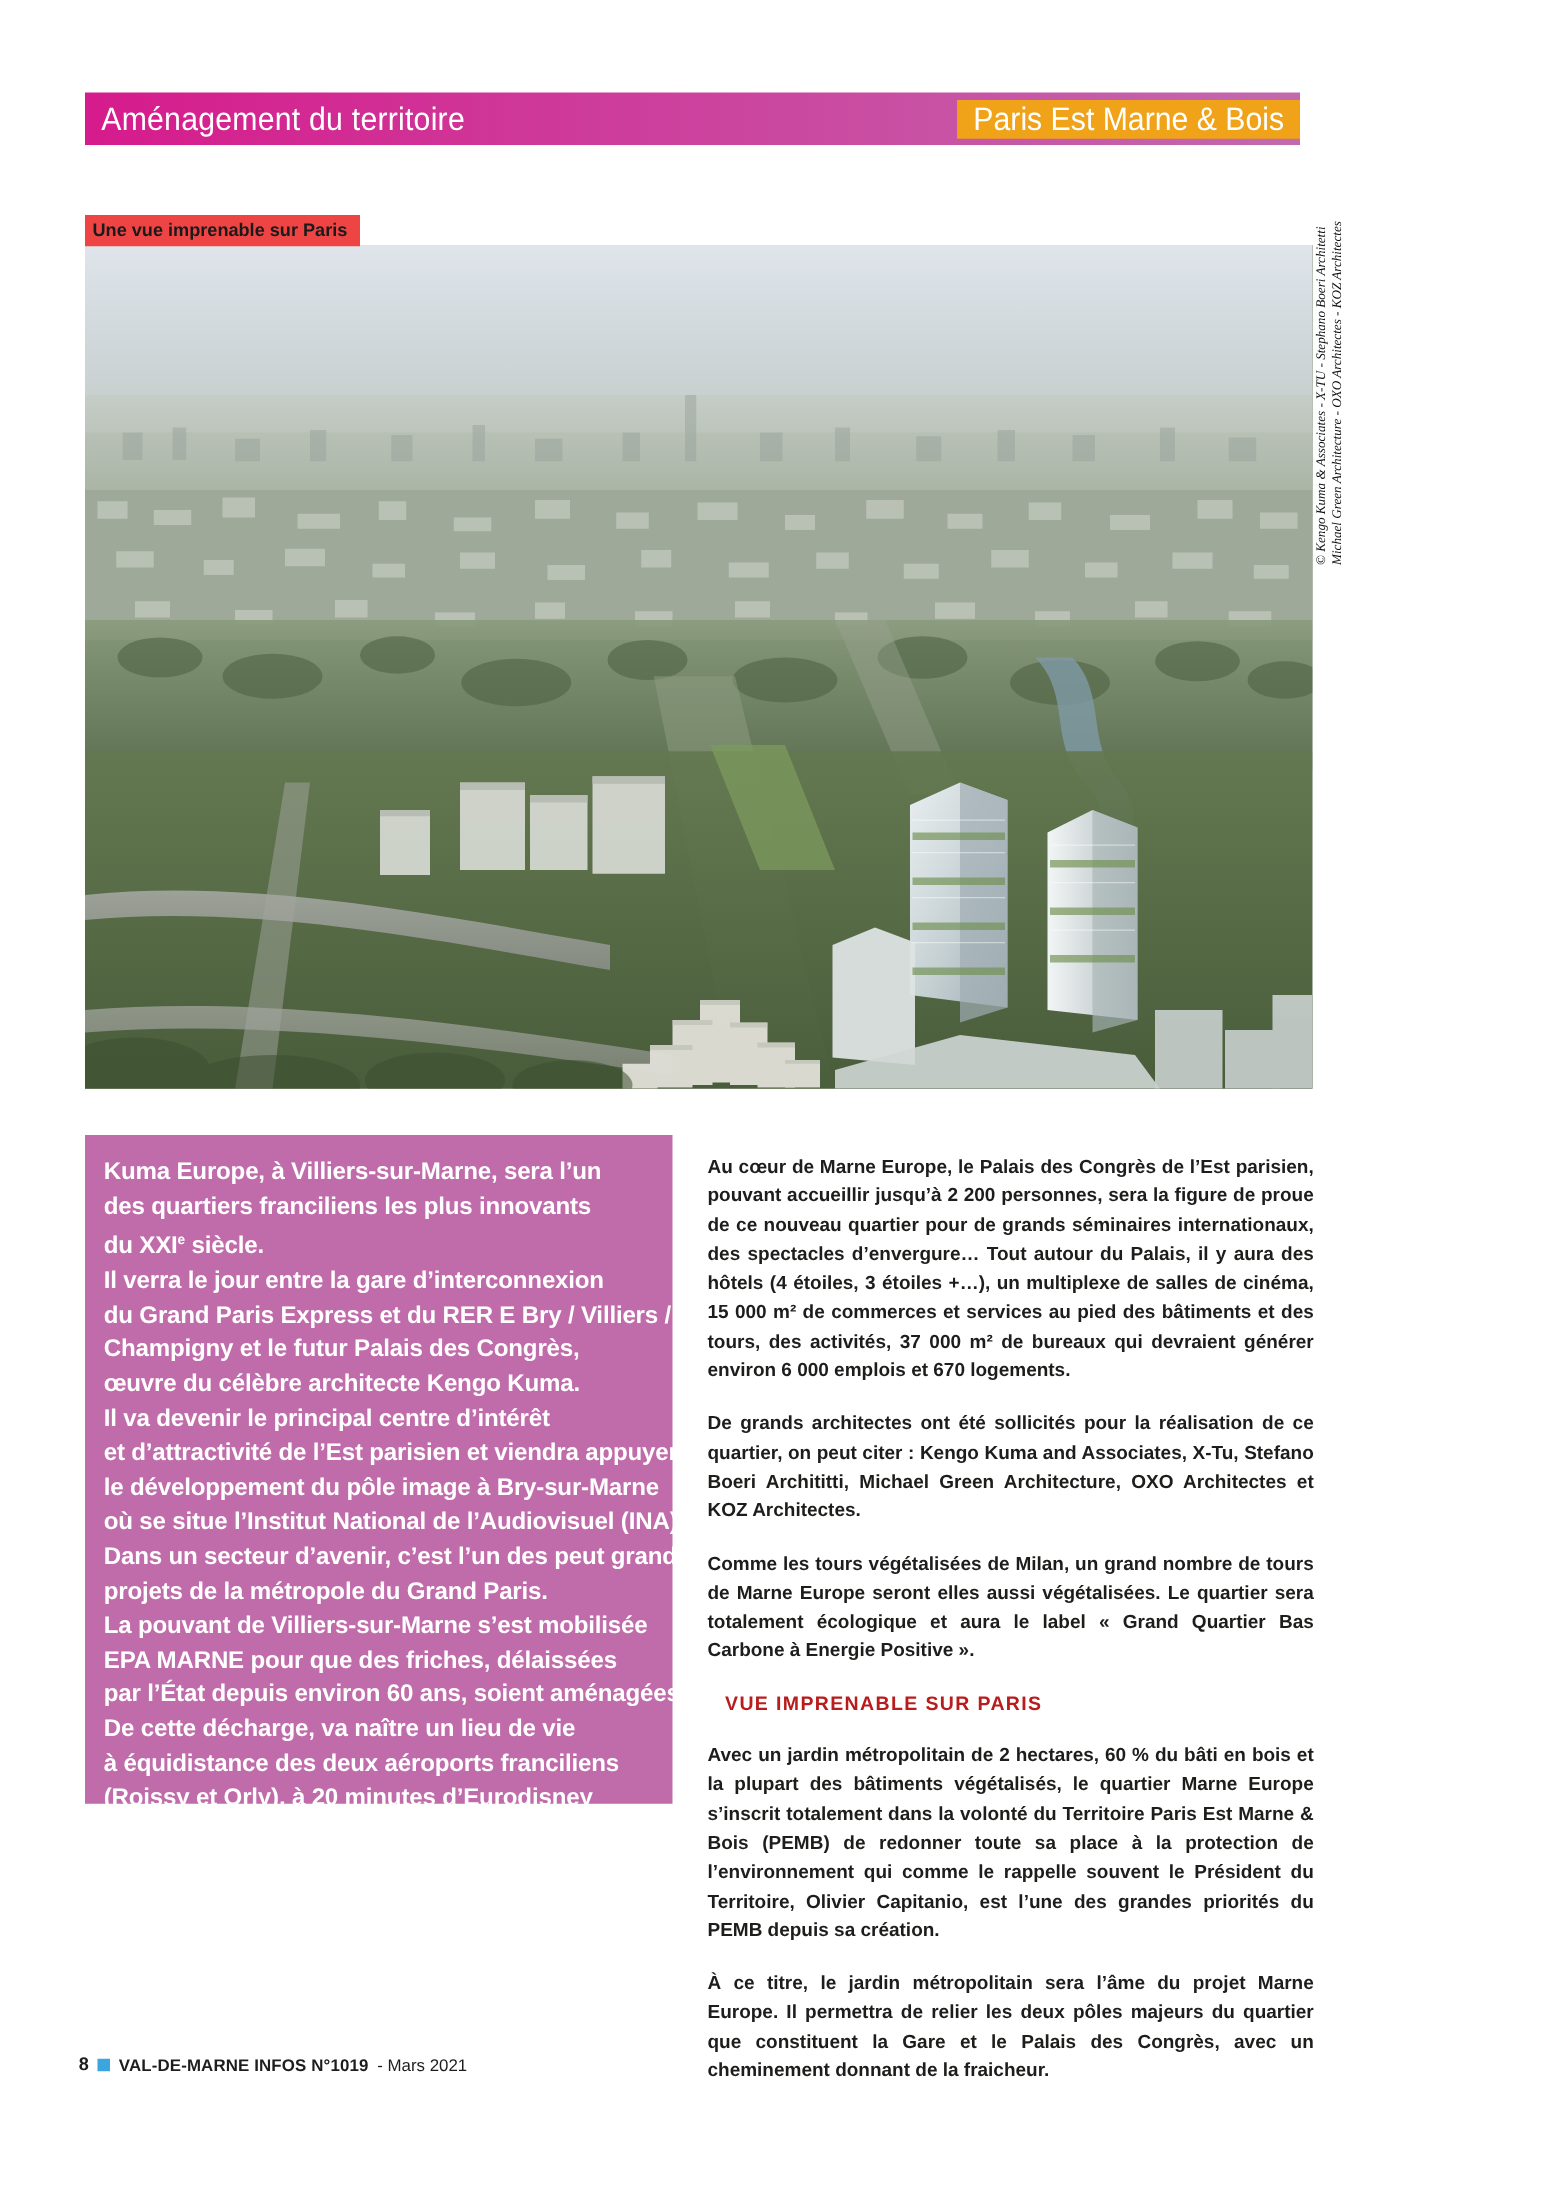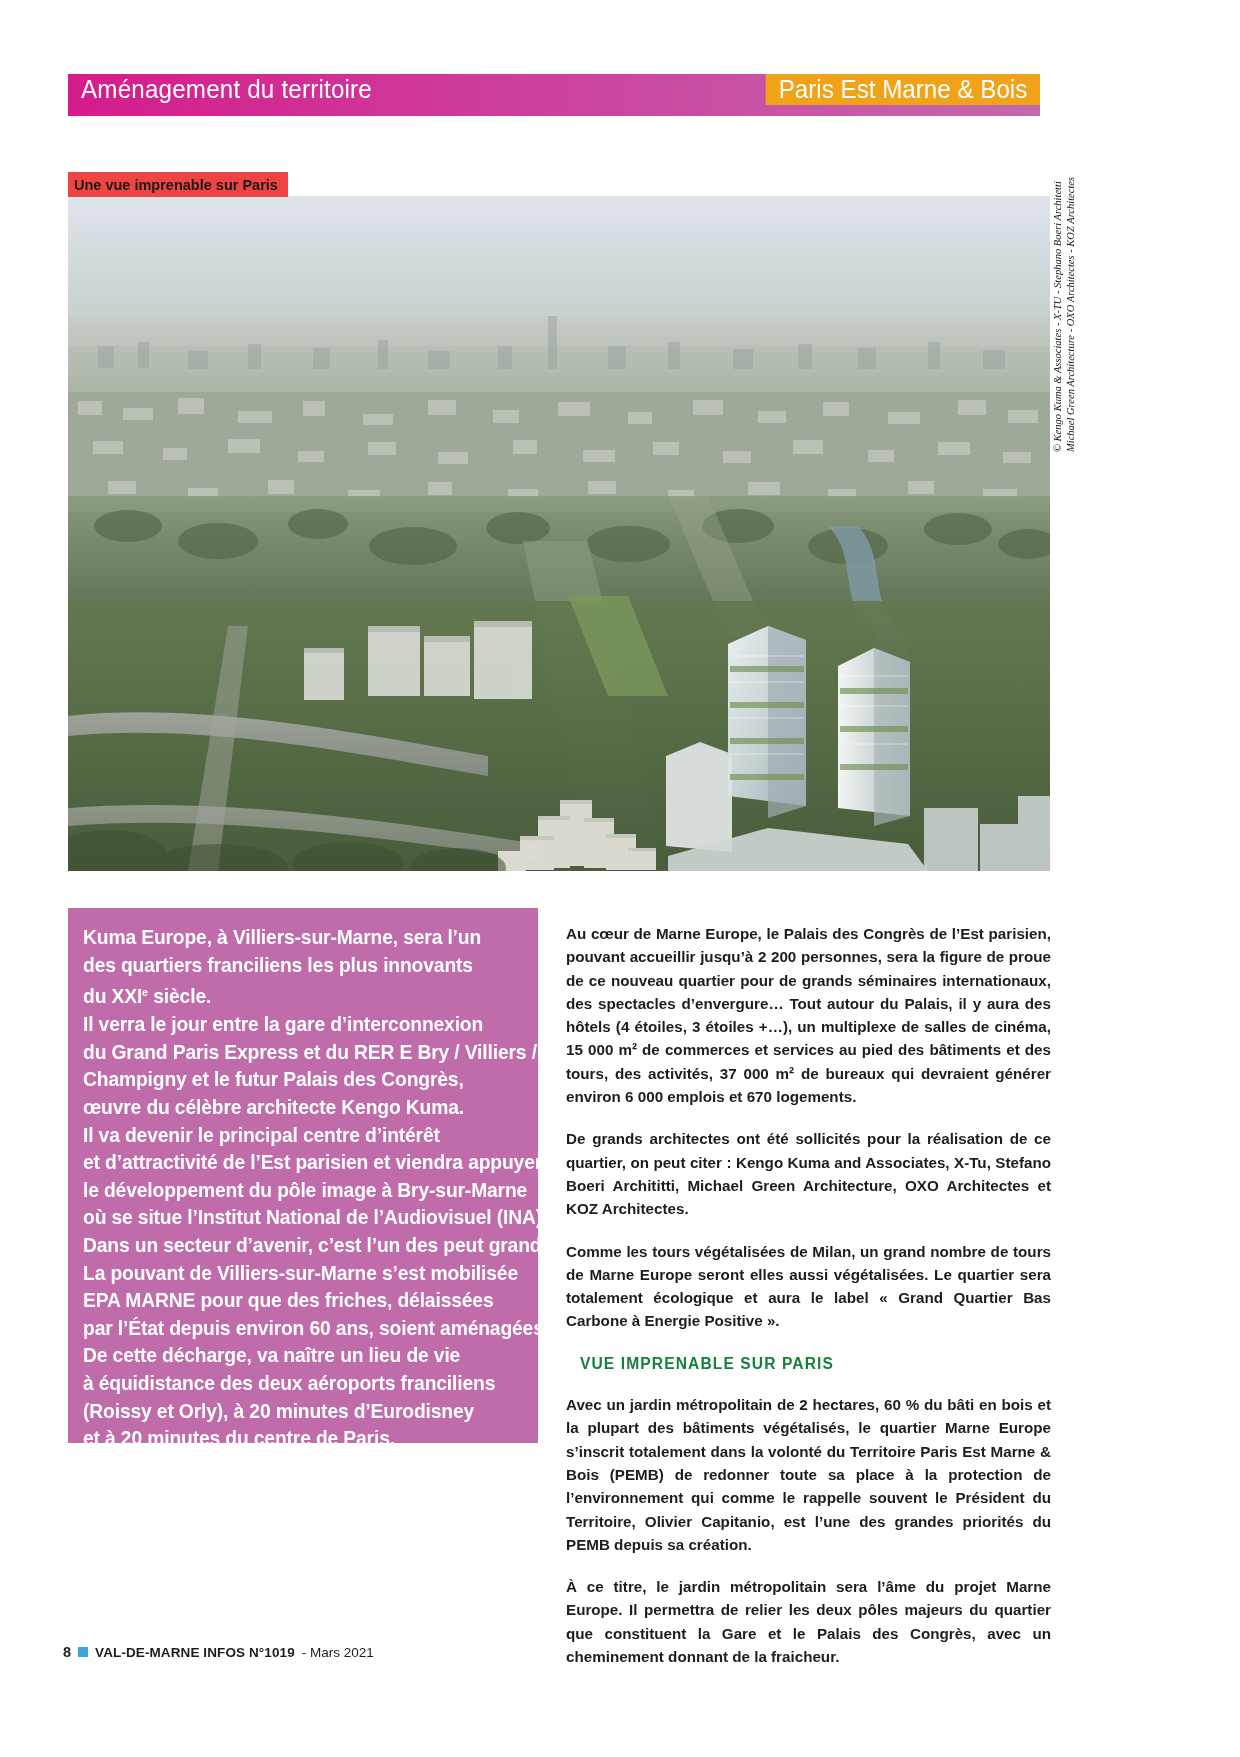--- a/index.html
+++ b/index.html
@@ -17,21 +17,21 @@
 
   
   #header-bar {
     position: absolute;
     left: 68px;
     top: 74px;
     width: 972px;
     height: 42px;
     background: linear-gradient(to right, #d61b8c 0%, #d5268f 14%, #cc4a9c 42%, #c163ab 66%, #c269ae 100%);
     display: flex;
-    align-items: flex-start;
+    align-items: center;
   }
   #header-title {
     flex: 1 1 auto;
     color: #ffffff;
     font-size: 26px;
     font-weight: 400;
     letter-spacing: .2px;
     padding-left: 14px;
     display: flex;
     align-items: center;
@@ -392,38 +392,39 @@
       <span class="ln">du XXI<sup>e</sup> siècle.</span>
       <span class="ln">Il verra le jour entre la gare d’interconnexion</span>
       <span class="ln">du Grand Paris Express et du RER E Bry / Villiers /</span>
       <span class="ln">Champigny et le futur Palais des Congrès,</span>
       <span class="ln">œuvre du célèbre architecte Kengo Kuma.</span>
       <span class="ln">Il va devenir le principal centre d’intérêt</span>
       <span class="ln">et d’attractivité de l’Est parisien et viendra appuyer</span>
       <span class="ln">le développement du pôle image à Bry-sur-Marne</span>
       <span class="ln">où se situe l’Institut National de l’Audiovisuel (INA).</span>
       <span class="ln">Dans un secteur d’avenir, c’est l’un des peut grands</span>
+      <span class="ln">projets de la métropole du Grand Paris.</span>
       <span class="ln">La pouvant de Villiers-sur-Marne s’est mobilisée</span>
       <span class="ln">EPA MARNE pour que des friches, délaissées</span>
       <span class="ln">par l’État depuis environ 60 ans, soient aménagées.</span>
       <span class="ln">De cette décharge, va naître un lieu de vie</span>
       <span class="ln">à équidistance des deux aéroports franciliens</span>
       <span class="ln">(Roissy et Orly), à 20 minutes d’Eurodisney</span>
       <span class="ln">et à 20 minutes du centre de Paris.</span>
       <span class="ln">L’état ne s’y est d’ailleurs pas trompé puisque</span>
       <span class="ln">Marne Europe sera le premier site à bénéficier</span>
       <span class="ln">du fonds friches gouvernementales.</span>
     </div>
 </div>
 
 <div id="right-col">
   <p>Au cœur de Marne Europe, le Palais des Congrès de l’Est parisien, pouvant accueillir jusqu’à 2 200 personnes, sera la figure de proue de ce nouveau quartier pour de grands séminaires internationaux, des spectacles d’envergure… Tout autour du Palais, il y aura des hôtels (4 étoiles, 3 étoiles +…), un multiplexe de salles de cinéma, 15 000 m² de commerces et services au pied des bâtiments et des tours, des activités, 37 000 m² de bureaux qui devraient générer environ 6 000 emplois et 670 logements.</p>
   <p>De grands architectes ont été sollicités pour la réalisation de ce quartier, on peut citer : Kengo Kuma and Associates, X-Tu, Stefano Boeri Archititti, Michael Green Architecture, OXO Architectes et KOZ Architectes.</p>
   <p>Comme les tours végétalisées de Milan, un grand nombre de tours de Marne Europe seront elles aussi végétalisées. Le quartier sera totalement écologique et aura le label « Grand Quartier Bas Carbone à Energie Positive ».</p>
-  <h2 style="color: #15803d;">VUE IMPRENABLE SUR PARIS</h2>
+  <h2 style="color: #b91c1c;">VUE IMPRENABLE SUR PARIS</h2>
   <p>Avec un jardin métropolitain de 2 hectares, 60 % du bâti en bois et la plupart des bâtiments végétalisés, le quartier Marne Europe s’inscrit totalement dans la volonté du Territoire Paris Est Marne &amp; Bois (PEMB) de redonner toute sa place à la protection de l’environnement qui comme le rappelle souvent le Président du Territoire, Olivier Capitanio, est l’une des grandes priorités du PEMB depuis sa création.</p>
   <p class="last">À ce titre, le jardin métropolitain sera l’âme du projet Marne Europe. Il permettra de relier les deux pôles majeurs du quartier que constituent la Gare et le Palais des Congrès, avec un cheminement donnant de la fraicheur.</p>
 </div>
 
 <div id="footer">
   <span class="pagenum">8</span>
   <span class="sq" style="background: rgb(58, 166, 221);"></span>
   <span class="ftitle">VAL-DE-MARNE INFOS N°1019</span>
   <span>- Mars 2021</span>
 </div>

